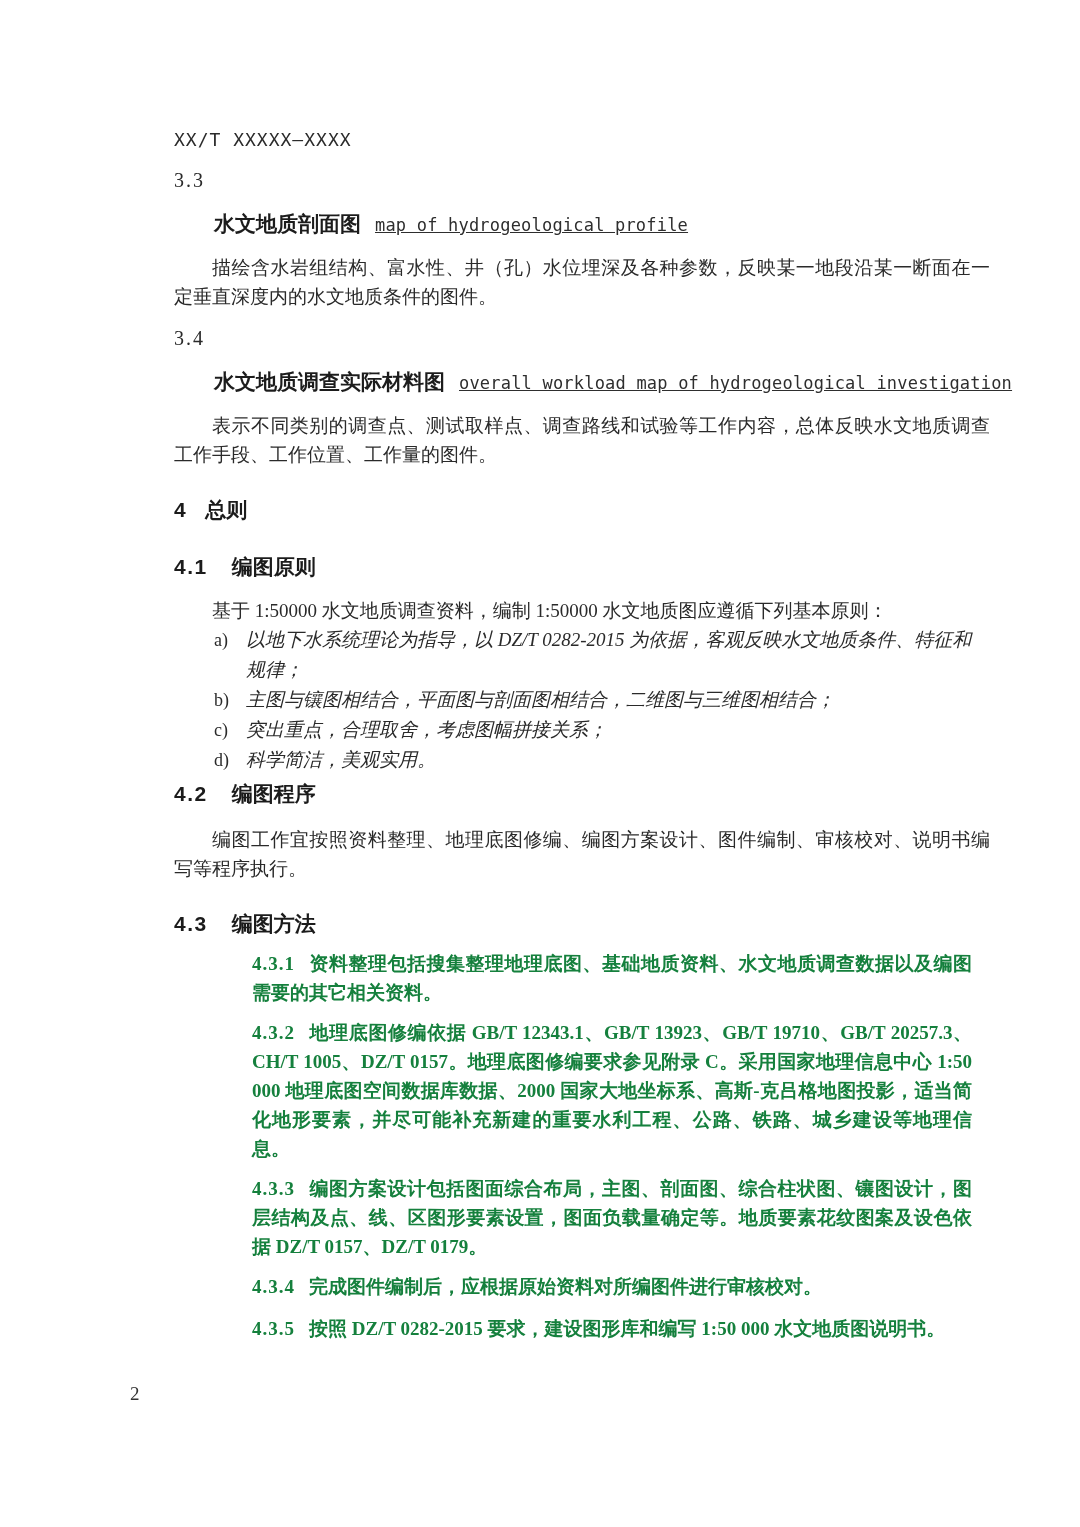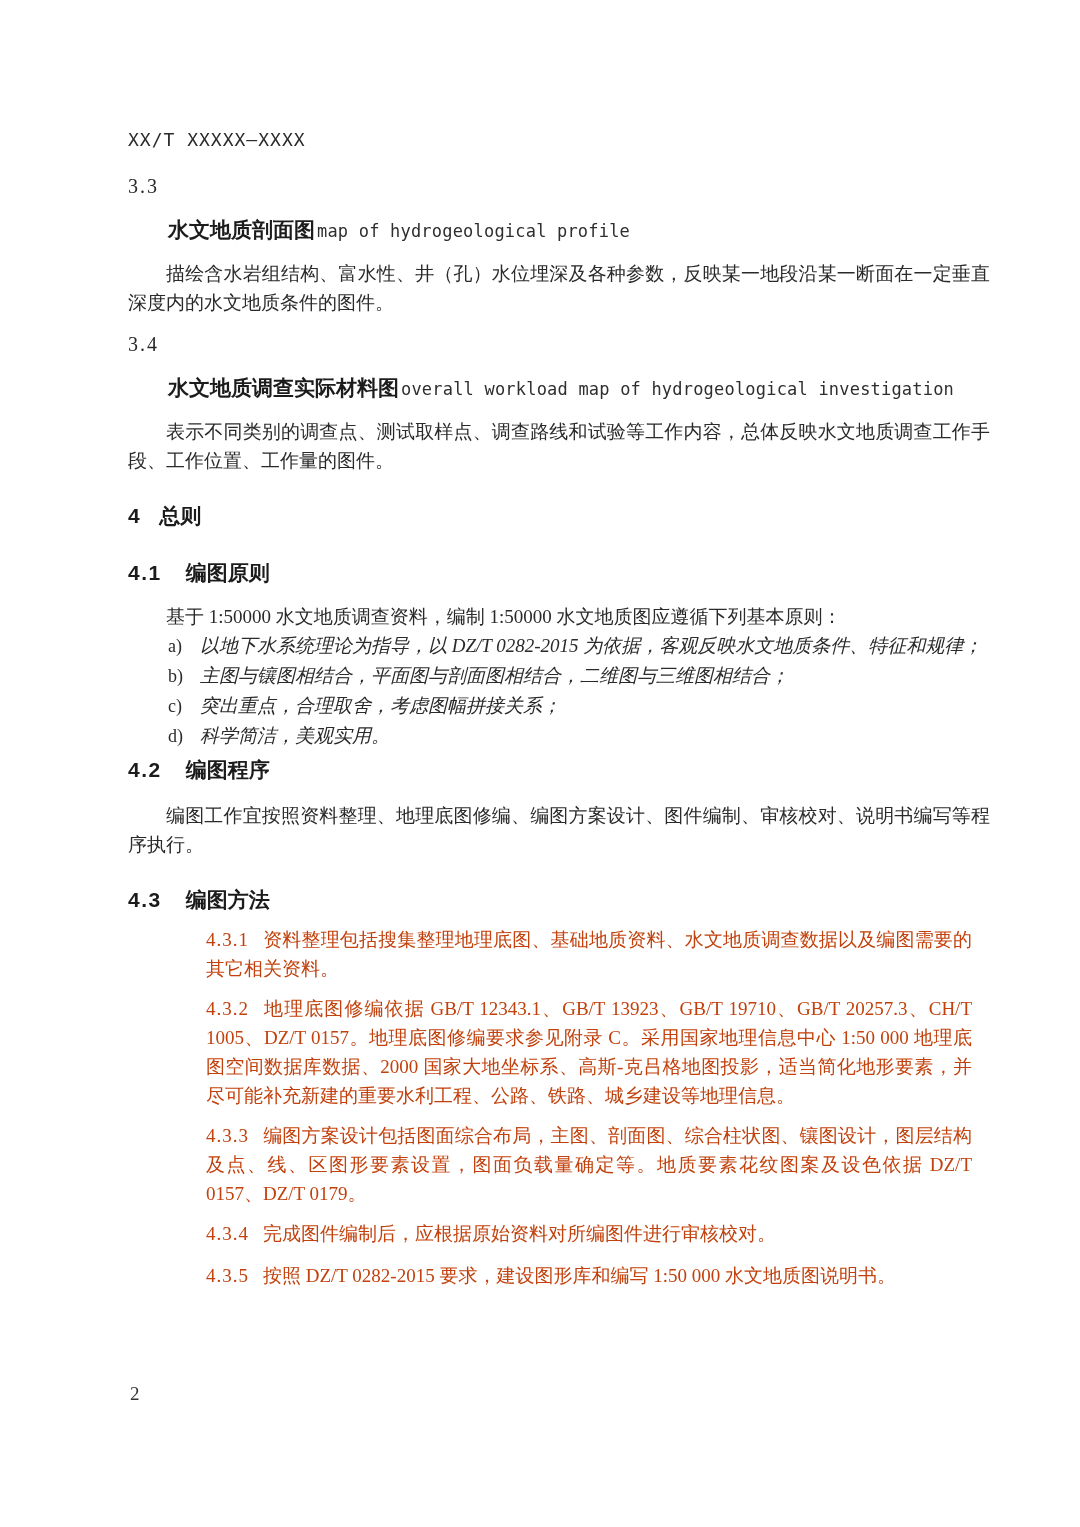--- a/index.html
+++ b/index.html
@@ -6,20 +6,21 @@
   html,body{margin:0;padding:0;background:#e8e8e8;}
   .page{
     position:relative;
     width:1080px;height:1527px;
     margin:0 auto;
     background:#ffffff;
     color:#262626;
     font-family:"Liberation Serif","DejaVu Serif",serif;
     overflow:hidden;
     box-sizing:border-box;
+    padding-left:46px;
   }
   .content{
     position:relative;
     margin-left:128px;
     margin-right:90px; 
     padding-top:129px;
   }
   
   .doc-code{
     font-family:"DejaVu Sans Mono","Liberation Mono",monospace;
@@ -34,21 +35,21 @@
   
   .term{
     margin:0 0 0 40px;line-height:26px;white-space:nowrap;
   }
   .term-zh{
     font-family:"Liberation Sans","DejaVu Sans",sans-serif;
     font-weight:700;font-size:21px;color:#1c1c1c;
   }
   .term-en{
     font-family:"DejaVu Sans Mono","Liberation Mono",monospace;
-    font-size:17px;letter-spacing:0.2px;margin-left:2px;color:#2e2e2e;
+    font-size:17px;letter-spacing:0.2px;margin-left:14px;color:#2e2e2e;text-decoration:underline;
   }
   
   .p-body{
     margin:0;font-size:19px;line-height:29px;
     text-indent:2em;text-align:justify;color:#2a2a2a;
   }
   
   .sec{
     margin:0;font-family:"Liberation Sans","DejaVu Sans",sans-serif;
     font-weight:700;font-size:21px;line-height:26px;color:#1b1b1b;
@@ -64,25 +65,25 @@
   }
   .li-marker{
     flex:0 0 32px;margin-left:40px;
     font-size:18px;
   }
   .li-text{flex:1 1 auto;font-style:italic;}
   
   .c43{
     margin:0 18px 0 78px;
     font-size:19px;line-height:29px;
-    text-align:justify;color:#c2410c;
+    text-align:justify;color:#15803d;font-weight:bold;
   }
   .c43 .cnum{letter-spacing:1px;margin-right:14px;white-space:nowrap;}
   
-  .mt25{margin-top:25px;} .mt20{margin-top:20px;} .mt14{margin-top:14px;}
+  .mt25{margin-top:19px;} .mt20{margin-top:20px;} .mt14{margin-top:14px;}
   .mt16{margin-top:16px;} .mt28{margin-top:28px;} .mt31{margin-top:31px;}
   .mt0{margin-top:0;}     .mt6{margin-top:6px;}   .mt18{margin-top:18px;}
   .mt17{margin-top:28px;} .mt12{margin-top:12px;} .mt11{margin-top:11px;}
   .mt13{margin-top:13px;}
   
   .page-num{
     position:absolute;left:130px;top:1383px;
     font-size:19px;color:#333;
   }
 </style>

